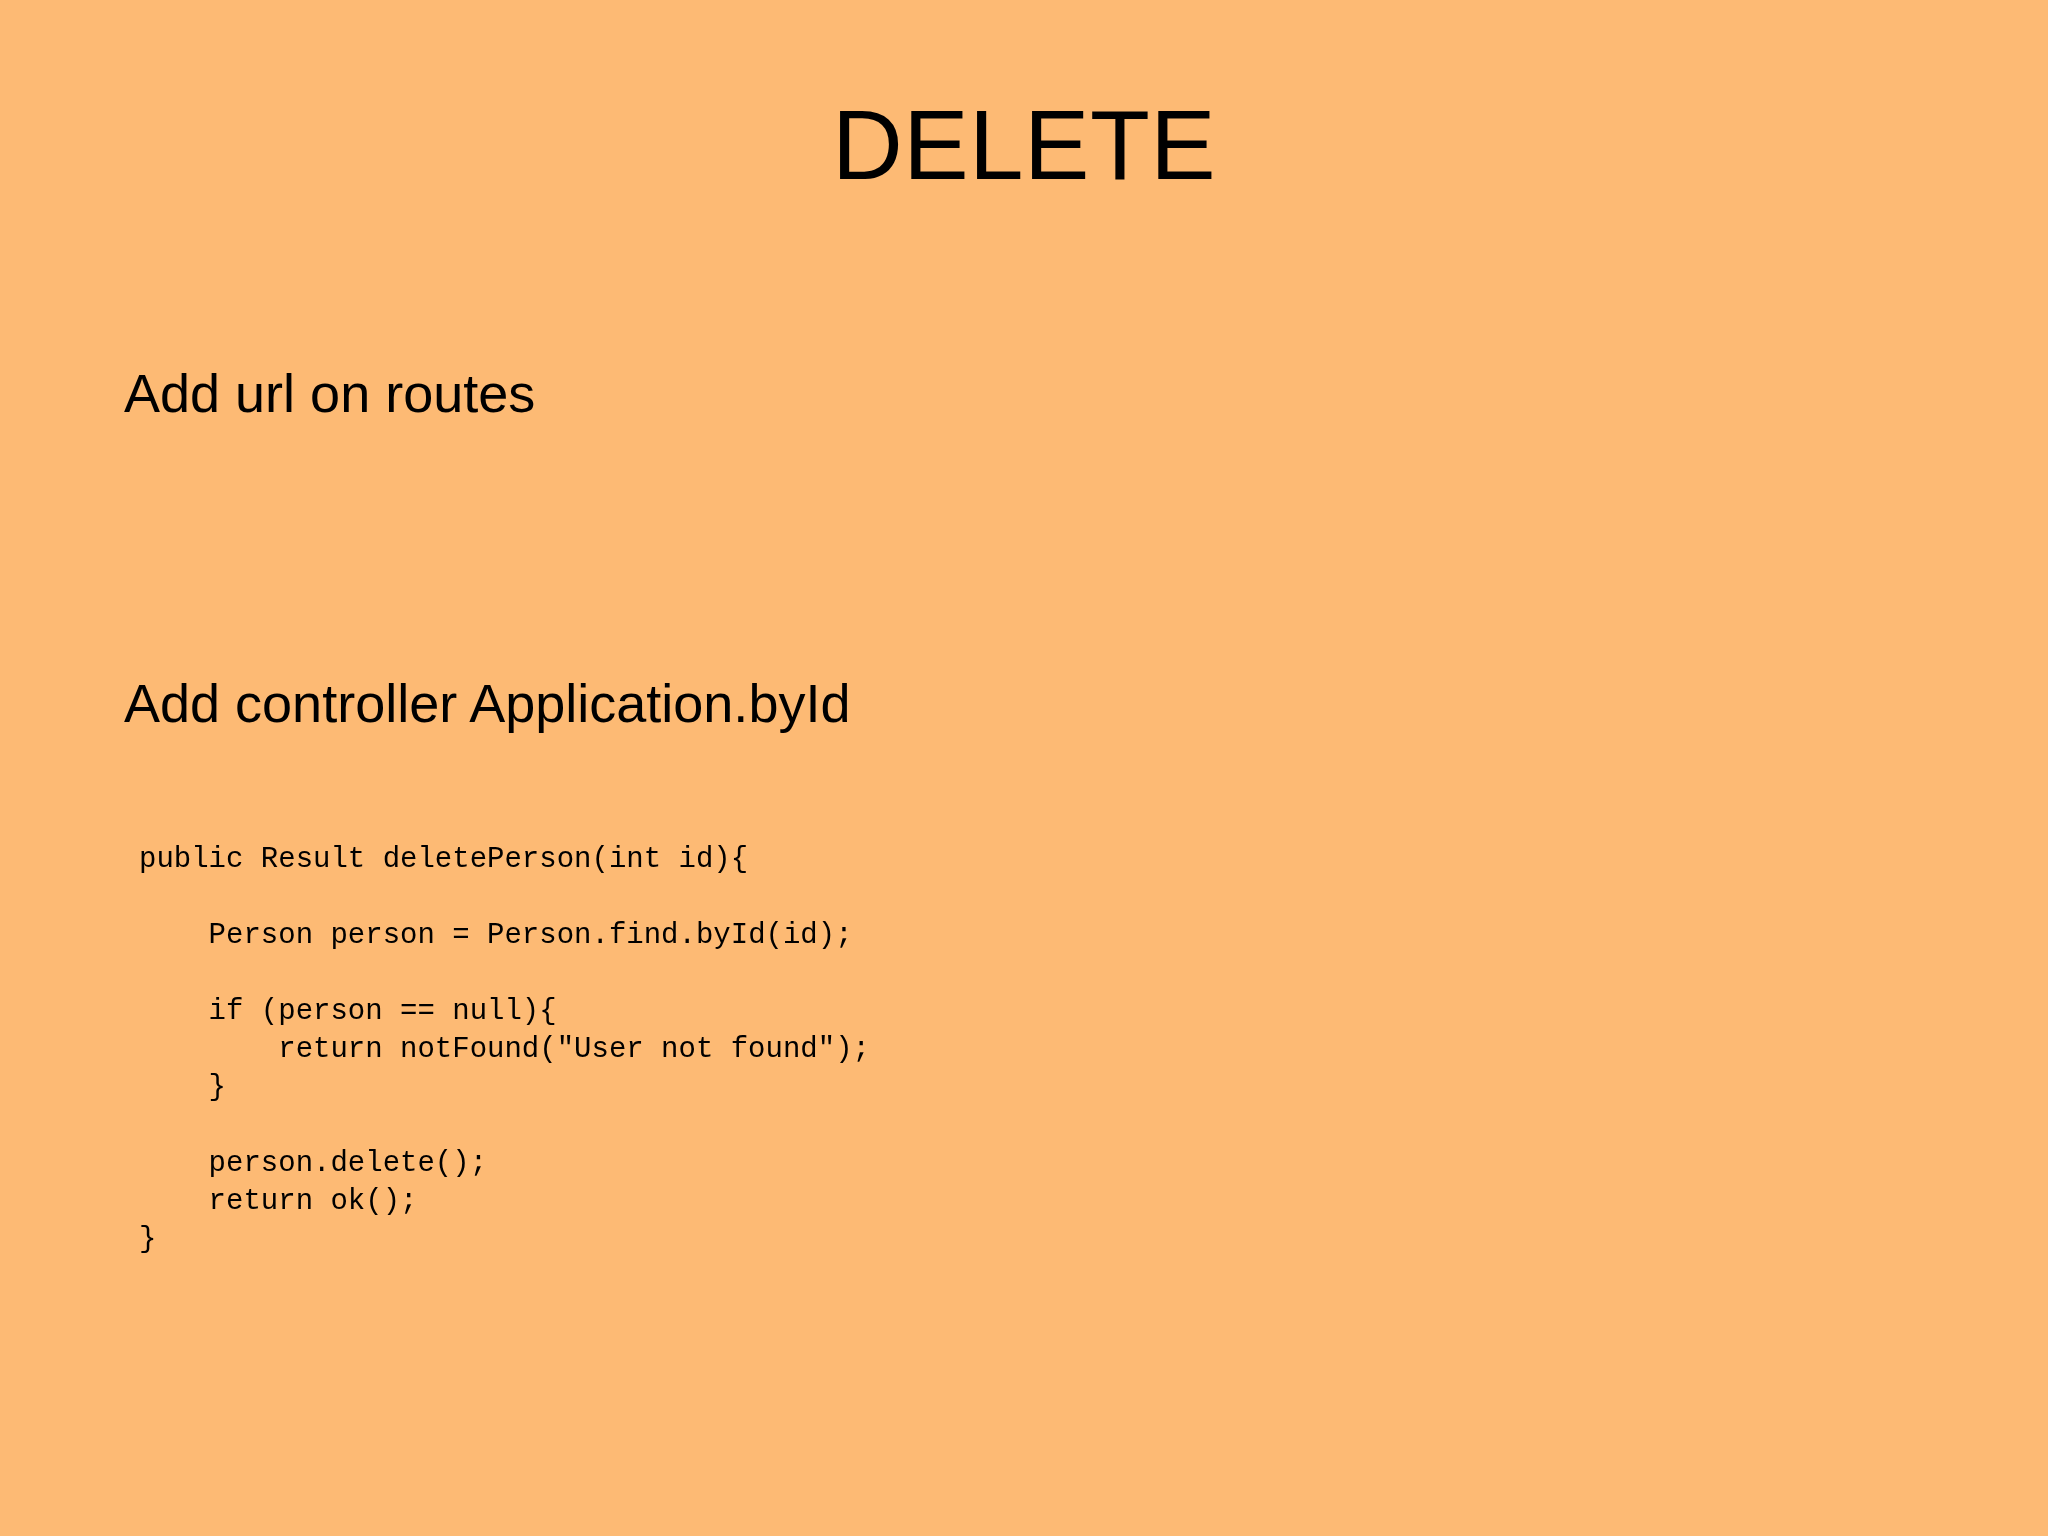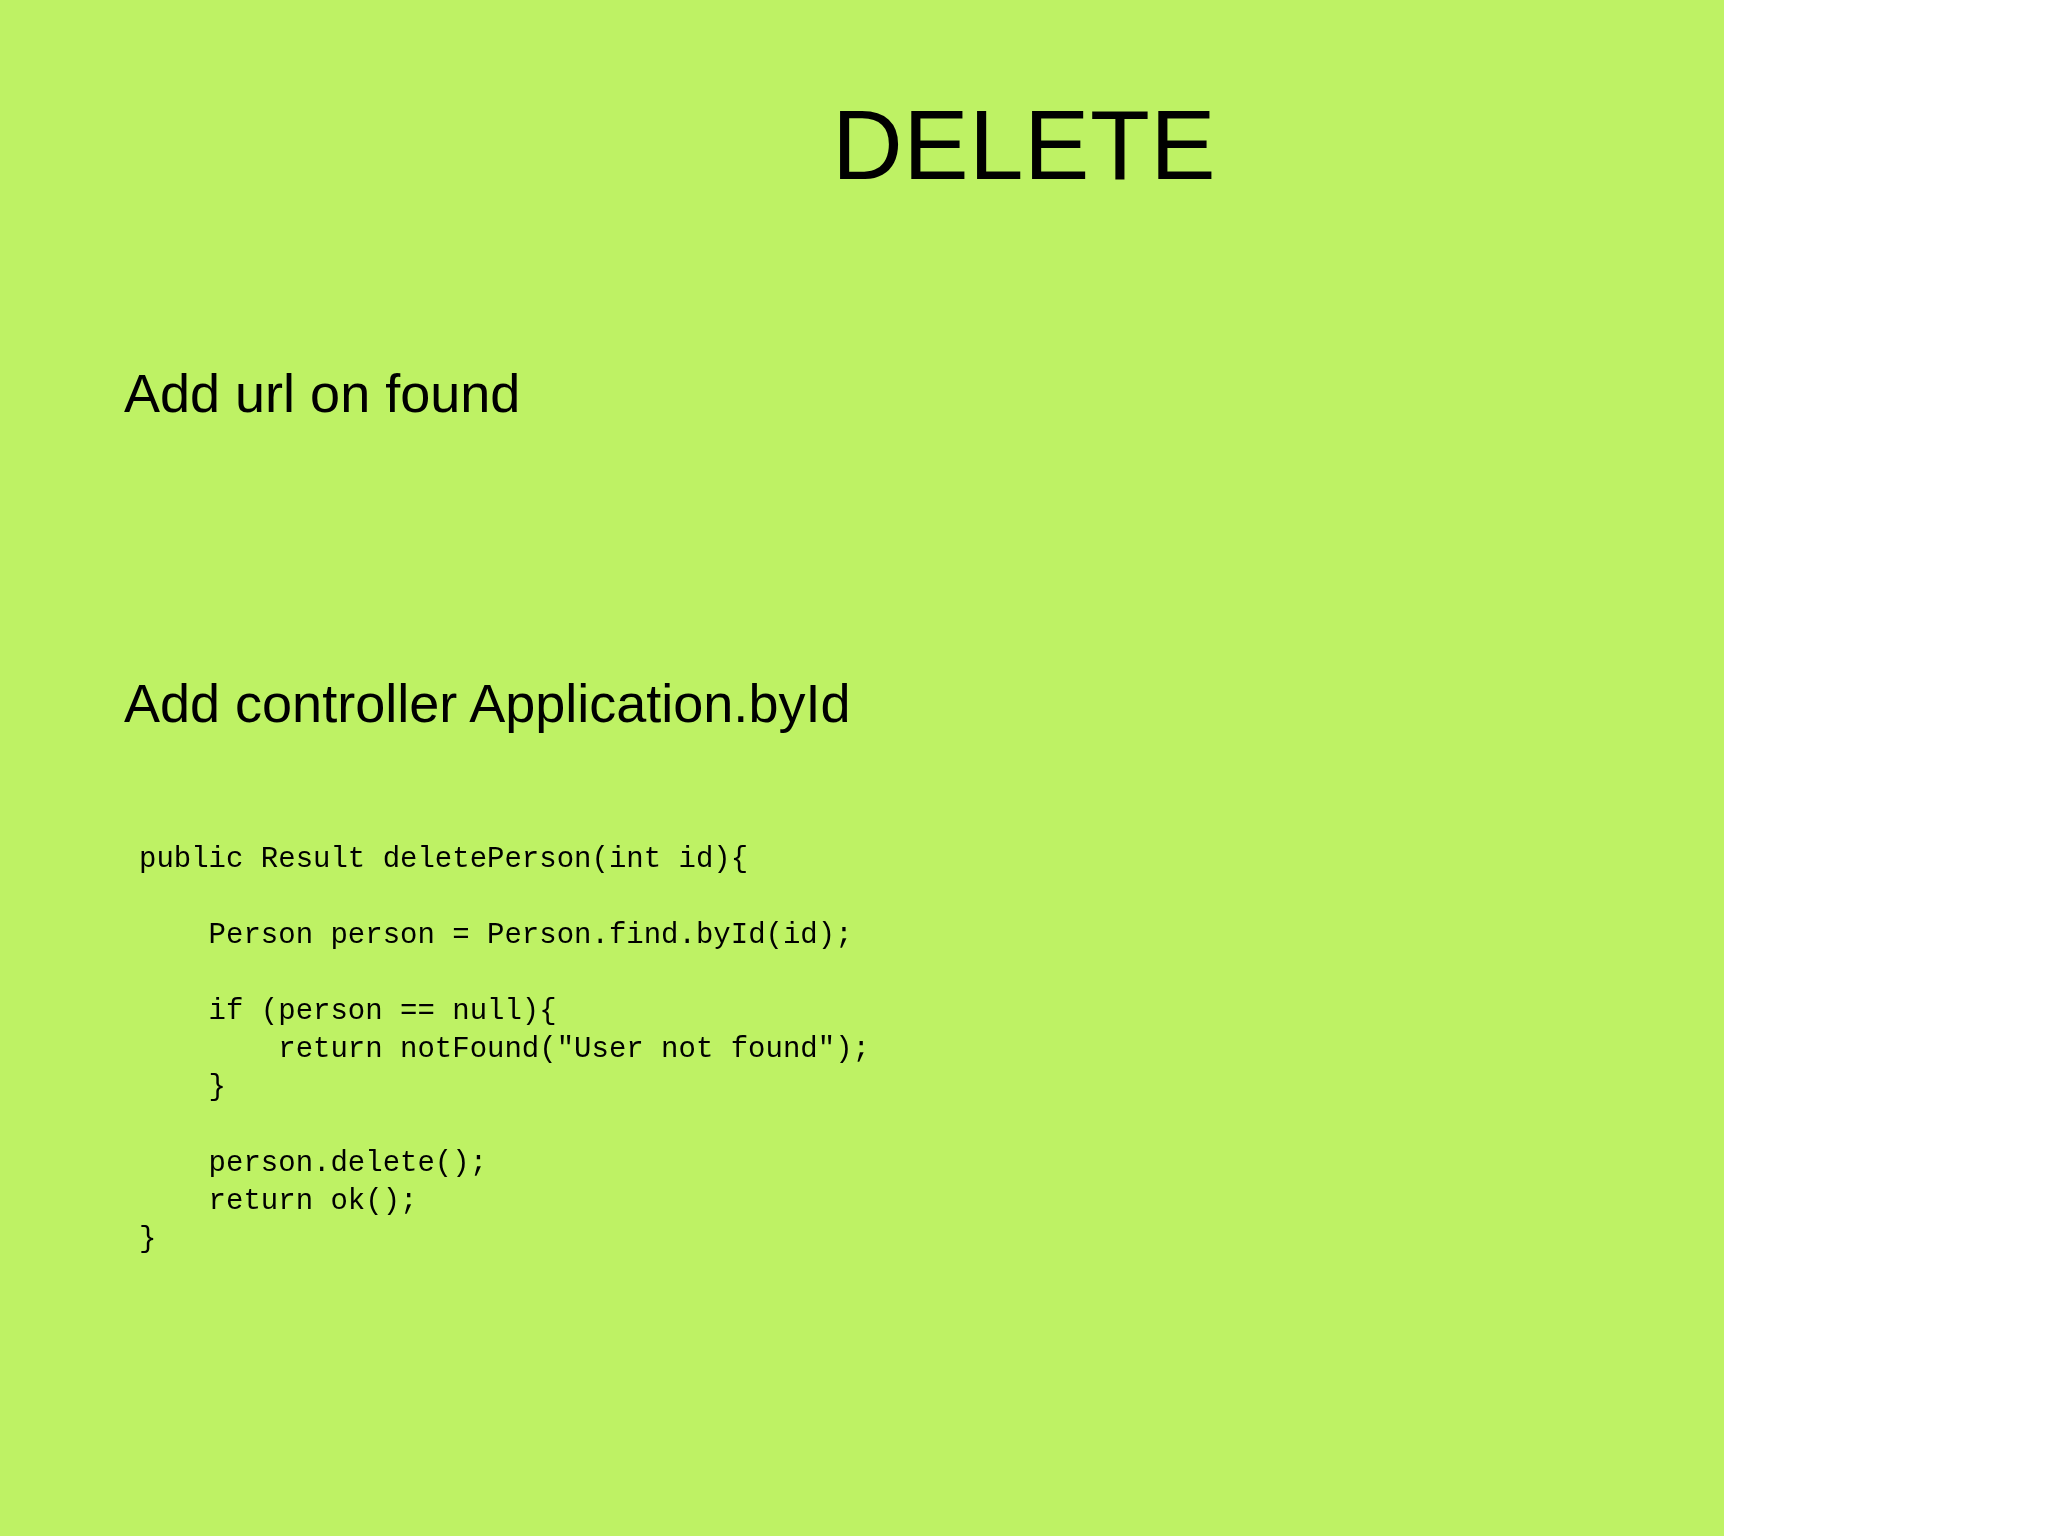--- a/index.html
+++ b/index.html
@@ -11,23 +11,23 @@
     width: 2048px;
     height: 1536px;
     overflow: hidden;
     font-family: "Liberation Sans", sans-serif;
     color: #000000;
     -webkit-font-smoothing: antialiased;
   }
 
   .slide {
     position: relative;
-    width: 1724px;
+    width: 2048px;
     height: 1536px;
-    background: #bef264;
+    background: #fdba74;
   }
 
   
   .slide-title {
     position: absolute;
     left: 0;
     top: 96px;
     width: 2048px;
     text-align: center;
     font-family: "Liberation Sans", sans-serif;
@@ -80,20 +80,20 @@
   .ital {
   }
 </style>
 </head>
 <body>
 
 <div class="slide">
 
   <div class="slide-title">DELETE</div>
 
-  <div class="section-heading" id="heading-routes">Add url on found</div>
+  <div class="section-heading" id="heading-routes">Add url on routes</div>
 
 
   <div class="section-heading" id="heading-controller">Add controller Application.byId</div>
 
   <pre class="code-block" id="controller-code"><div class="code-line"><span>public Result deletePerson(int id){</span></div><div class="code-line blank">&nbsp;</div><div class="code-line"><span>    Person person = Person.</span><span class="ital">find</span><span>.byId(id);</span></div><div class="code-line blank">&nbsp;</div><div class="code-line"><span>    if (person == null){</span></div><div class="code-line"><span>        return </span><span class="ital">notFound</span><span>("User not found");</span></div><div class="code-line"><span>    }</span></div><div class="code-line blank">&nbsp;</div><div class="code-line"><span>    person.delete();</span></div><div class="code-line"><span>    return </span><span class="ital">ok</span><span>();</span></div><div class="code-line"><span>}</span></div></pre>
 
 </div>
 
 </body></html>

